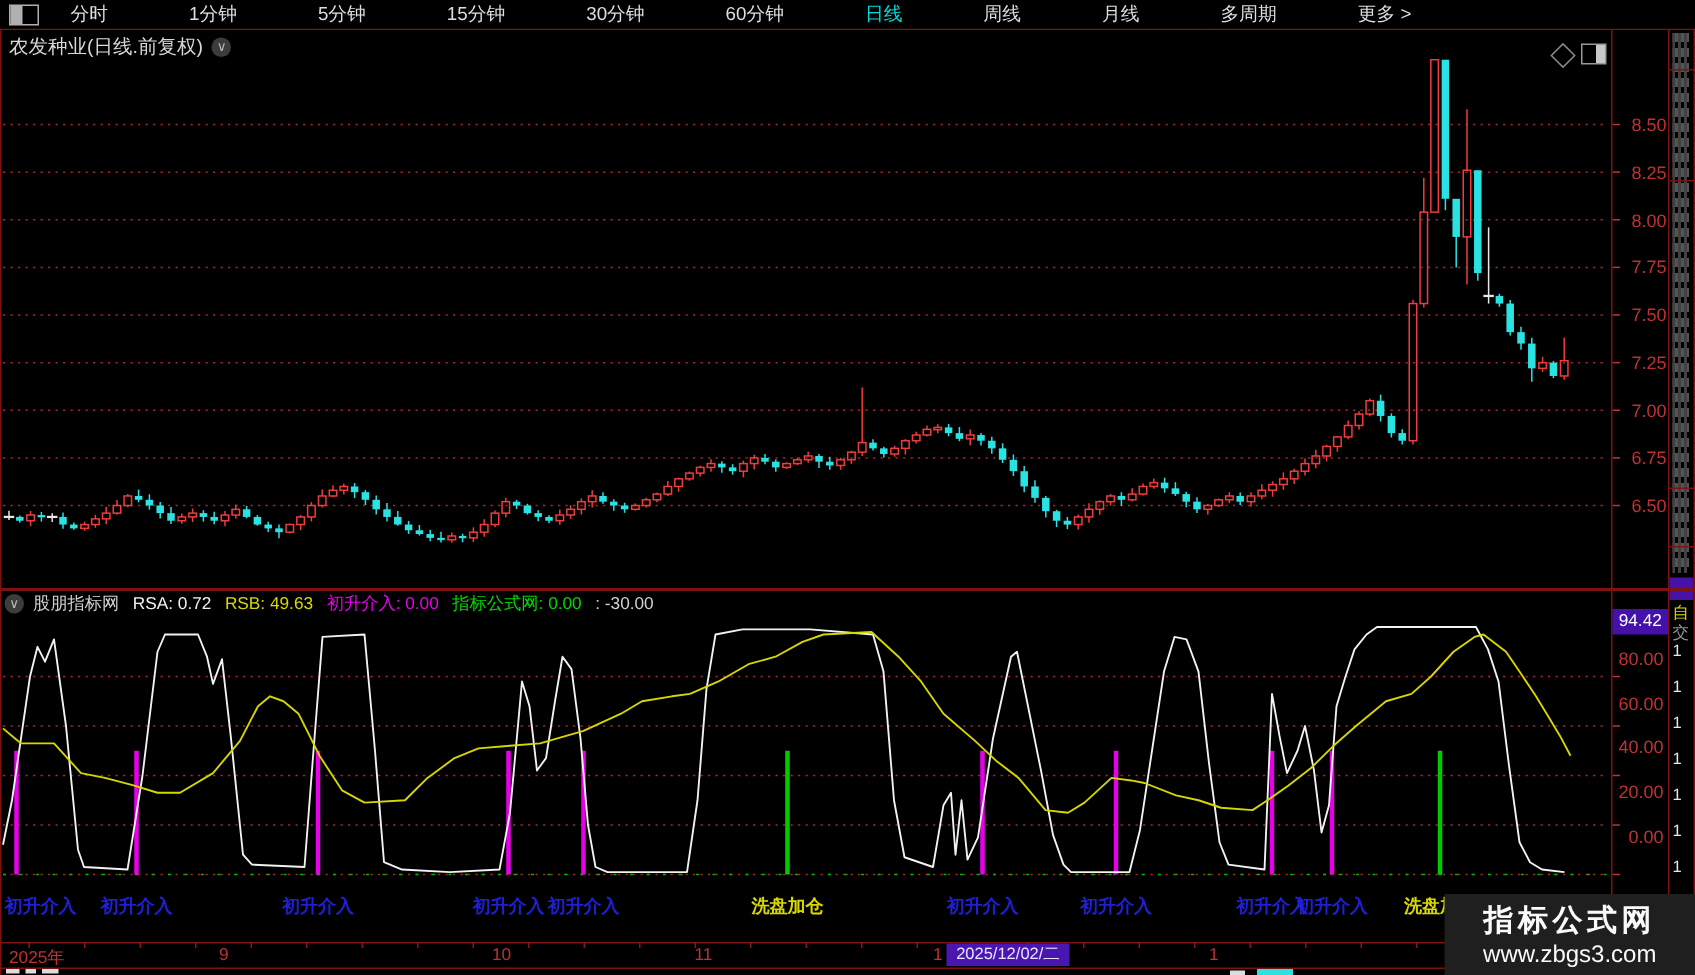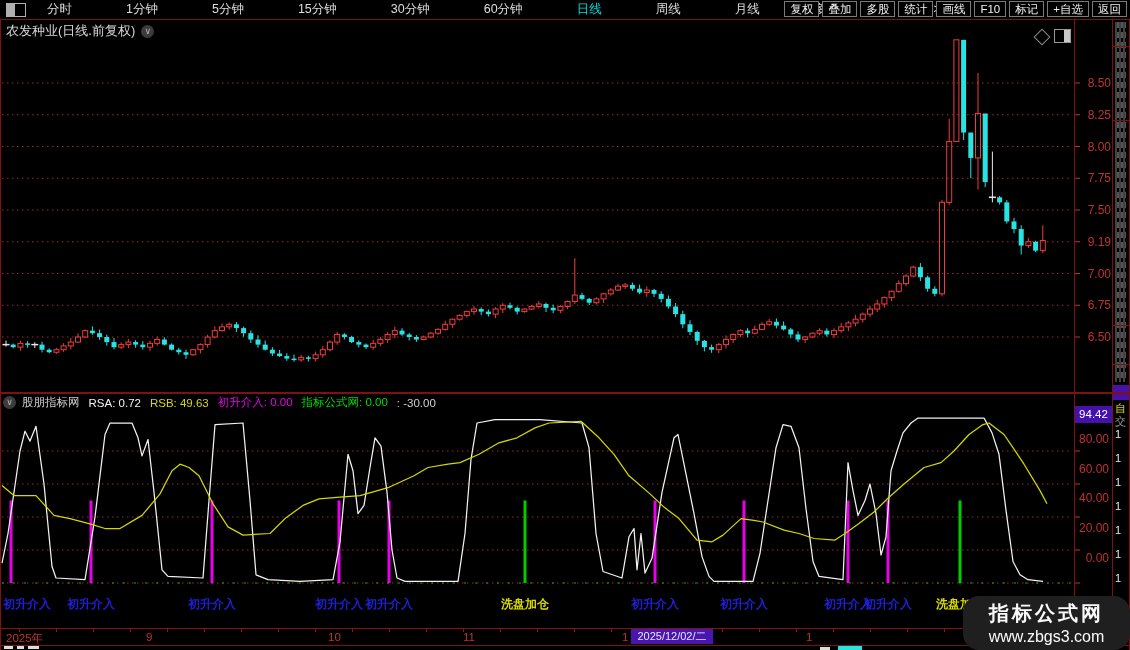--- a/index.html
+++ b/index.html
@@ -45,21 +45,21 @@
   
   #right-strip{position:absolute;left:1113px;top:20px;width:16px;height:630px;z-index:2;}
   #strip-noise{position:absolute;left:2px;top:2px;width:11px;height:360px;opacity:.55;
      background:repeating-linear-gradient(180deg,#9a9a9a 0 6px,transparent 6px 10px),
                 repeating-linear-gradient(90deg,#777 0 2px,transparent 2px 4px);
      background-blend-mode:darken;}
   #strip-sel{position:absolute;left:0;top:365px;width:16px;height:15px;background:#4812a8;}
   .strip-char{position:absolute;left:2px;width:12px;font-size:11px;z-index:2;}
   
   #watermark{position:absolute;left:963px;top:596px;width:167px;height:54px;background:#1f1f1f;
-       z-index:6;text-align:center;color:#fafafa;border-radius:16px;}
+       z-index:6;text-align:center;color:#fafafa;}
   #wm1{font-size:20px;font-weight:bold;letter-spacing:3px;margin-top:4px;}
   #wm2{font-size:16px;margin-top:1px;}
   .frag{position:absolute;z-index:4;}
 </style>
 </head>
 <body>
 
 <div id="app">
   <svg id="plot" width="1130" height="650">
       <line x1="2" y1="337" x2="1072" y2="337" stroke="#a02828" stroke-width="1" stroke-dasharray="1.5 3.5"></line>
@@ -481,31 +481,20 @@
         <div class="tb-item">5分钟</div>
         <div class="tb-item">15分钟</div>
         <div class="tb-item">30分钟</div>
         <div class="tb-item">60分钟</div>
         <div class="tb-item active">日线</div>
         <div class="tb-item">周线</div>
         <div class="tb-item">月线</div>
         <div class="tb-item">多周期</div>
         <div class="tb-item">更多 &gt;</div>
       </div>
-    <div id="tb-right">
-        <div class="tb-btn">复权</div>
-        <div class="tb-btn">叠加</div>
-        <div class="tb-btn">多股</div>
-        <div class="tb-btn">统计</div>
-        <div class="tb-btn">画线</div>
-        <div class="tb-btn">F10</div>
-        <div class="tb-btn">标记</div>
-        <div class="tb-btn">+自选</div>
-        <div class="tb-btn">返回</div>
-      </div>
   </div>
 
   <div id="title-row">
     <span id="main-title">农发种业(日线.前复权)</span>
     <span class="chev-circle">∨</span>
   </div>
   <div id="diamond-icon"></div>
   <div id="pane-icon">
       <div class="half"></div>
     </div>
@@ -563,21 +552,21 @@
   <div class="frag" style="left:4px;top:646px;width:9px;height:3px;background:#ddd;"></div>
   <div class="frag" style="left:17px;top:646px;width:7px;height:3px;background:#ddd;"></div>
   <div class="frag" style="left:28px;top:646px;width:11px;height:3px;background:#ddd;"></div>
   <div class="frag" style="left:820px;top:647px;width:10px;height:3px;background:#ddd;"></div>
   <div class="frag" style="left:838px;top:646px;width:24px;height:4px;background:#2be2e2;"></div>
 <div class="axis-label" style="left: 1077px; top: 76px;">8.50</div>
     <div class="axis-label" style="left: 1077px; top: 107.75px;">8.25</div>
     <div class="axis-label" style="left: 1077px; top: 139.5px;">8.00</div>
     <div class="axis-label" style="left: 1077px; top: 171.25px;">7.75</div>
     <div class="axis-label" style="left: 1077px; top: 203px;">7.50</div>
-    <div class="axis-label" style="left: 1077px; top: 234.75px;">9.19</div>
+    <div class="axis-label" style="left: 1077px; top: 234.75px;">7.25</div>
     <div class="axis-label" style="left: 1077px; top: 266.5px;">7.00</div>
     <div class="axis-label" style="left: 1077px; top: 298.25px;">6.75</div>
     <div class="axis-label" style="left: 1077px; top: 330px;">6.50</div>
     <div class="axis-label" style="left: 1075px; top: 432px;">80.00</div>
     <div class="axis-label" style="left: 1075px; top: 462px;">60.00</div>
     <div class="axis-label" style="left: 1075px; top: 491px;">40.00</div>
     <div class="axis-label" style="left: 1075px; top: 521px;">20.00</div>
     <div class="axis-label" style="left: 1075px; top: 551px;">0.00</div>
     <div class="date-label" style="left: 6px;">2025年</div>
     <div class="date-label" style="left: 146px;">9</div>

